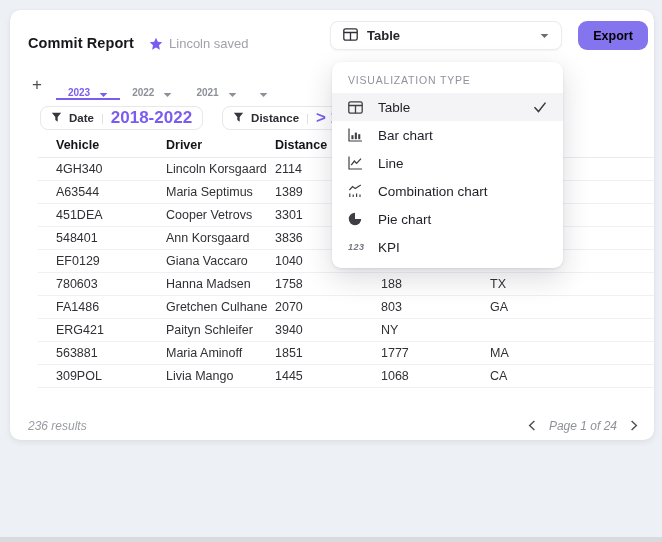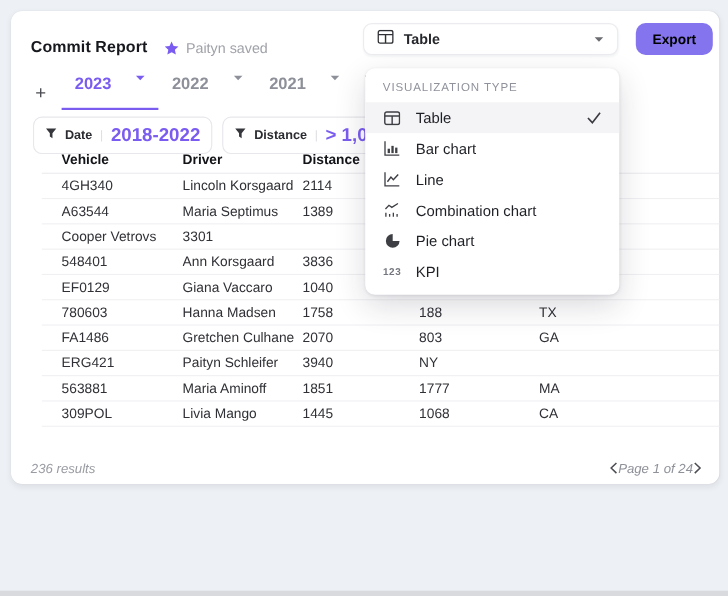--- a/index.html
+++ b/index.html
@@ -38,79 +38,79 @@
   .export-btn{
     position:absolute;left:568px;top:11px;width:70px;height:29px;
     background:var(--export);border:none;border-radius:9px;
     color:#000000;font-size:12.5px;font-weight:600;font-family:inherit;
     display:flex;align-items:center;justify-content:center;cursor:pointer;
   }
 
   
   .tabs-row{position:absolute;left:22px;top:58px;display:flex;align-items:stretch;height:32px;}
   .add-tab{font-size:17px;color:#4b4c52;font-weight:400;align-self:center;margin-right:14px;cursor:pointer;line-height:1;}
-  .tab{display:flex;align-items:flex-start;gap:22px;padding:0 12px;font-size:15px;font-weight:600;
+  .tab{display:flex;align-items:flex-end;gap:9px;padding:0 12px;font-size:10px;font-weight:600;
        color:#8d9099;border-bottom:2.5px solid transparent;cursor:pointer;}
   .tab .caret{display:flex;color:#8d9099;}
   .tab.active{color:var(--accent);border-bottom-color:var(--accent);}
   .tab.active .caret{color:var(--accent);}
   .tab.empty{padding:0 10px;}
 
   
   .filters-row{position:absolute;left:20px;top:96px;display:flex;gap:9px;}
-  .chip{display:flex;align-items:center;gap:7px;height:24px;padding:16px 10px;
-        border:1px solid #e7e7ec;border-radius:8px;background:#fff;cursor:pointer;}
+  .chip{display:flex;align-items:center;gap:7px;height:24px;padding:6px 10px;
+        border:1px solid #e7e7ec;border-radius:8px;background:#fff;cursor:pointer;margin-left:10px;}
   .chip .fname{font-size:11.5px;font-weight:600;color:#2b2c31;}
   .chip .div{color:#dddde2;font-size:11px;}
   .chip .fval{font-size:17px;font-weight:600;color:var(--accent);}
 
   
   .data-table{position:absolute;left:0;top:122px;width:644px;padding-left:28px;}
   .trow{display:grid;grid-template-columns:110px 109px 106px 109px 1fr;padding-left:18px;align-items:center;}
   .thead{height:26px;border-bottom:1px solid #ececef;}
   .thead .tcell{font-size:12.5px;font-weight:700;color:#131418;}
   .tbody .trow{height:23px;border-bottom:1px solid #f0f0f3;}
   .tbody .tcell{font-size:12.5px;color:#303136;white-space:nowrap;overflow:hidden;}
 
   
   .card-footer{position:absolute;left:0;top:401px;width:644px;height:29px;
                display:flex;align-items:center;padding:0 16px 0 18px;font-style:italic;}
   .results{font-size:12px;color:#9a9ca3;}
-  .pagination{margin-left:auto;display:flex;align-items:center;gap:0;}
+  .pagination{margin-left:auto;display:flex;align-items:center;gap:13px;}
   .page-text{font-size:12px;color:#8f9199;}
   .pg-btn{display:flex;align-items:center;cursor:pointer;}
 
   
   .viz-menu{
     position:absolute;left:332px;top:62px;width:231px;
     background:#fff;border-radius:9px;z-index:10;
     box-shadow:0 10px 28px rgba(30,32,55,.16), 0 1px 3px rgba(30,32,55,.10);
     padding-bottom:7px;overflow:hidden;
   }
   .menu-header{padding:12px 16px 7px;font-size:10.5px;letter-spacing:.8px;color:#8f929b;font-weight:500;}
   .menu-item{height:28px;display:flex;align-items:center;padding:0 16px;cursor:pointer;}
   .menu-item.selected{background:#f4f4f6;}
-  .menu-item .micon{width:17px;display:flex;justify-content:center;color:#3e3f45;}
+  .menu-item .micon{width:17px;display:flex;justify-content:flex-start;color:#3e3f45;font-style:italic;}
   .menu-item .mlabel{margin-left:13px;font-size:13.5px;color:#1f2026;font-weight:500;}
   .menu-item .check{margin-left:auto;display:flex;}
   .kpi-txt{font-size:9px;color:#75777e;font-weight:600;letter-spacing:.5px;}
 </style>
 </head>
 <body>
 
 <div class="card">
 
   <div class="card-header">
     <span class="card-title">Commit Report</span>
     <span class="status-star">
       <svg width="14" height="14" viewBox="0 0 16 16">
           <path d="M8 .9l2.12 4.55 4.98.62-3.67 3.43 1 4.93L8 11.98l-4.43 2.45 1-4.93L.9 6.07l4.98-.62z" fill="#7a5cf0"></path>
         </svg>
     </span>
-    <span class="status-text">Paityn saved</span>
+    <span class="status-text">Lincoln saved</span>
   </div>
 
   <div class="viz-select">
     <span>
       <svg width="15" height="13" viewBox="0 0 15 13" fill="none" stroke="#2f3035" stroke-width="1.3">
           <rect x=".8" y=".8" width="13.4" height="11.4" rx="1.8"></rect>
           <path d="M.8 4.5h13.4M7.5 4.5v7.7"></path>
         </svg>
     </span>
     <span class="lbl">Table</span>
@@ -194,20 +194,21 @@
           <span class="tcell"></span>
         </div>
         <div class="trow">
           <span class="tcell">A63544</span>
           <span class="tcell">Maria Septimus</span>
           <span class="tcell">1389</span>
           <span class="tcell"></span>
           <span class="tcell"></span>
         </div>
         <div class="trow">
+          <span class="tcell">451DEA</span>
           <span class="tcell">Cooper Vetrovs</span>
           <span class="tcell">3301</span>
           <span class="tcell"></span>
           <span class="tcell"></span>
         </div>
         <div class="trow">
           <span class="tcell">548401</span>
           <span class="tcell">Ann Korsgaard</span>
           <span class="tcell">3836</span>
           <span class="tcell"></span>

